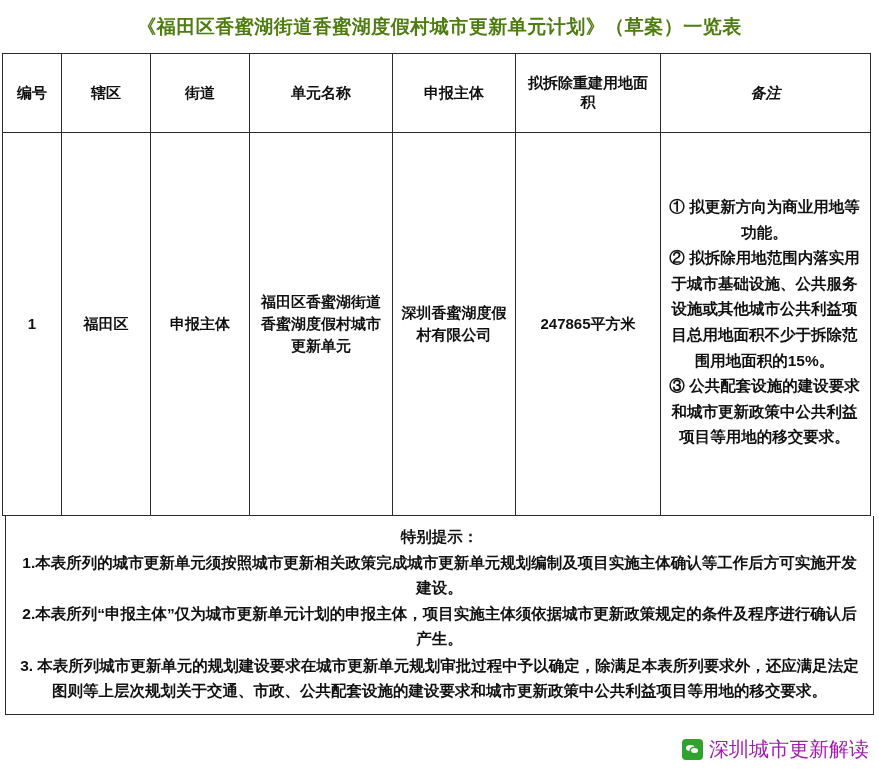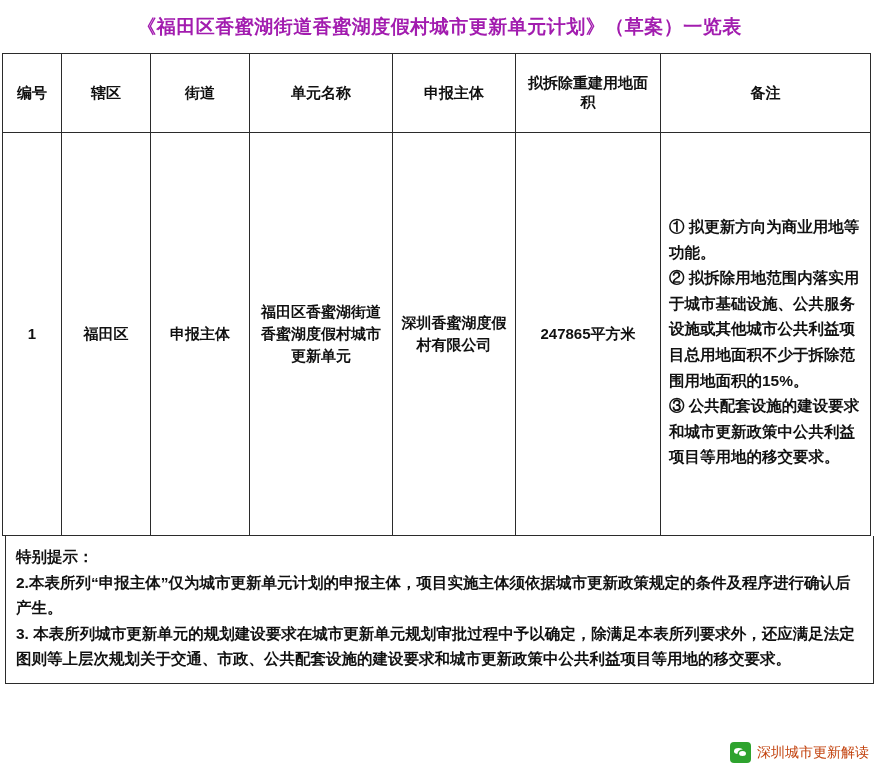--- a/index.html
+++ b/index.html
@@ -20,21 +20,21 @@
     height: 769px;
     position: relative;
     box-sizing: border-box;
   }
   .doc-title {
     text-align: center;
     font-size: 19px;
     font-weight: bold;
     padding: 14px 0 13px 0;
     letter-spacing: 0.5px;
-    color: #a21caf;
+    color: #4d7c0f;
   }
   table.main {
     border-collapse: collapse;
     width: 869px;
     margin: 0 2px;
     table-layout: fixed;
   }
   table.main td, table.main th {
     border: 1px solid #2b2b2b;
     vertical-align: middle;
@@ -47,45 +47,46 @@
     text-align: center;
     height: 70px;
     line-height: 1.25;
   }
   .col-no    { width: 46px; }
   .col-area  { width: 76px; }
   .col-street{ width: 86px; text-align: center; }
   .col-unit  { width: 130px; text-align: center; }
   .col-sub   { width: 110px; }
   .col-land  { width: 132px; }
-  .col-remark{ width: auto; }
+  .col-remark{ width: auto; font-style: italic; }
 
   tbody td.cell-center {
     text-align: center;
     line-height: 1.45;
   }
   tbody td.cell-remark {
-    text-align: left;
+    text-align: center;
     line-height: 1.65;
-    padding: 24px 10px 8px 8px;
+    padding: 4px 10px 8px 8px;
     height: 370px;
     font-size: 15.5px;
   }
   .remark-line { display: block; }
   .notes {
     border: 1px solid #2b2b2b;
     border-top: none;
     width: 869px;
     margin: 0 5px;
     box-sizing: border-box;
     padding: 8px 10px 10px 10px;
     font-size: 15.5px;
     line-height: 1.62;
     font-weight: bold;
     color: #111;
+    text-align: center;
   }
   .notes p {
     margin: 0 0 1px 0;
   }
   .footer-badge {
     position: absolute;
     right: 10px;
     bottom: 6px;
     display: flex;
     align-items: center;
@@ -110,22 +111,22 @@
   .badge-icon::after {
     content: "";
     position: absolute;
     left: 9px; top: 9px;
     width: 7px; height: 5px;
     border-radius: 50%;
     background: #fff;
     box-shadow: 0 0 0 1.5px #2ea32e;
   }
   .badge-text {
-    font-size: 14px;
-    color: #c2410c;
+    font-size: 20px;
+    color: #a21caf;
     font-weight: normal;
   }
 </style>
 </head>
 <body>
 
 <div class="page">
 
   <div class="doc-title">《福田区香蜜湖街道香蜜湖度假村城市更新单元计划》（草案）一览表</div>
 
@@ -153,20 +154,21 @@
           <span class="remark-line">① 拟更新方向为商业用地等功能。</span>
           <span class="remark-line">② 拟拆除用地范围内落实用于城市基础设施、公共服务设施或其他城市公共利益项目总用地面积不少于拆除范围用地面积的15%。</span>
           <span class="remark-line">③ 公共配套设施的建设要求和城市更新政策中公共利益项目等用地的移交要求。</span>
         </td>
       </tr>
     </tbody>
   </table>
 
   <div class="notes">
     <p>特别提示：</p>
+    <p>1.本表所列的城市更新单元须按照城市更新相关政策完成城市更新单元规划编制及项目实施主体确认等工作后方可实施开发建设。</p>
     <p>2.本表所列“申报主体”仅为城市更新单元计划的申报主体，项目实施主体须依据城市更新政策规定的条件及程序进行确认后产生。</p>
     <p>3. 本表所列城市更新单元的规划建设要求在城市更新单元规划审批过程中予以确定，除满足本表所列要求外，还应满足法定图则等上层次规划关于交通、市政、公共配套设施的建设要求和城市更新政策中公共利益项目等用地的移交要求。</p>
   </div>
 
   <div class="footer-badge">
     <span class="badge-icon"></span>
     <span class="badge-text">深圳城市更新解读</span>
   </div>
 
 </div>

